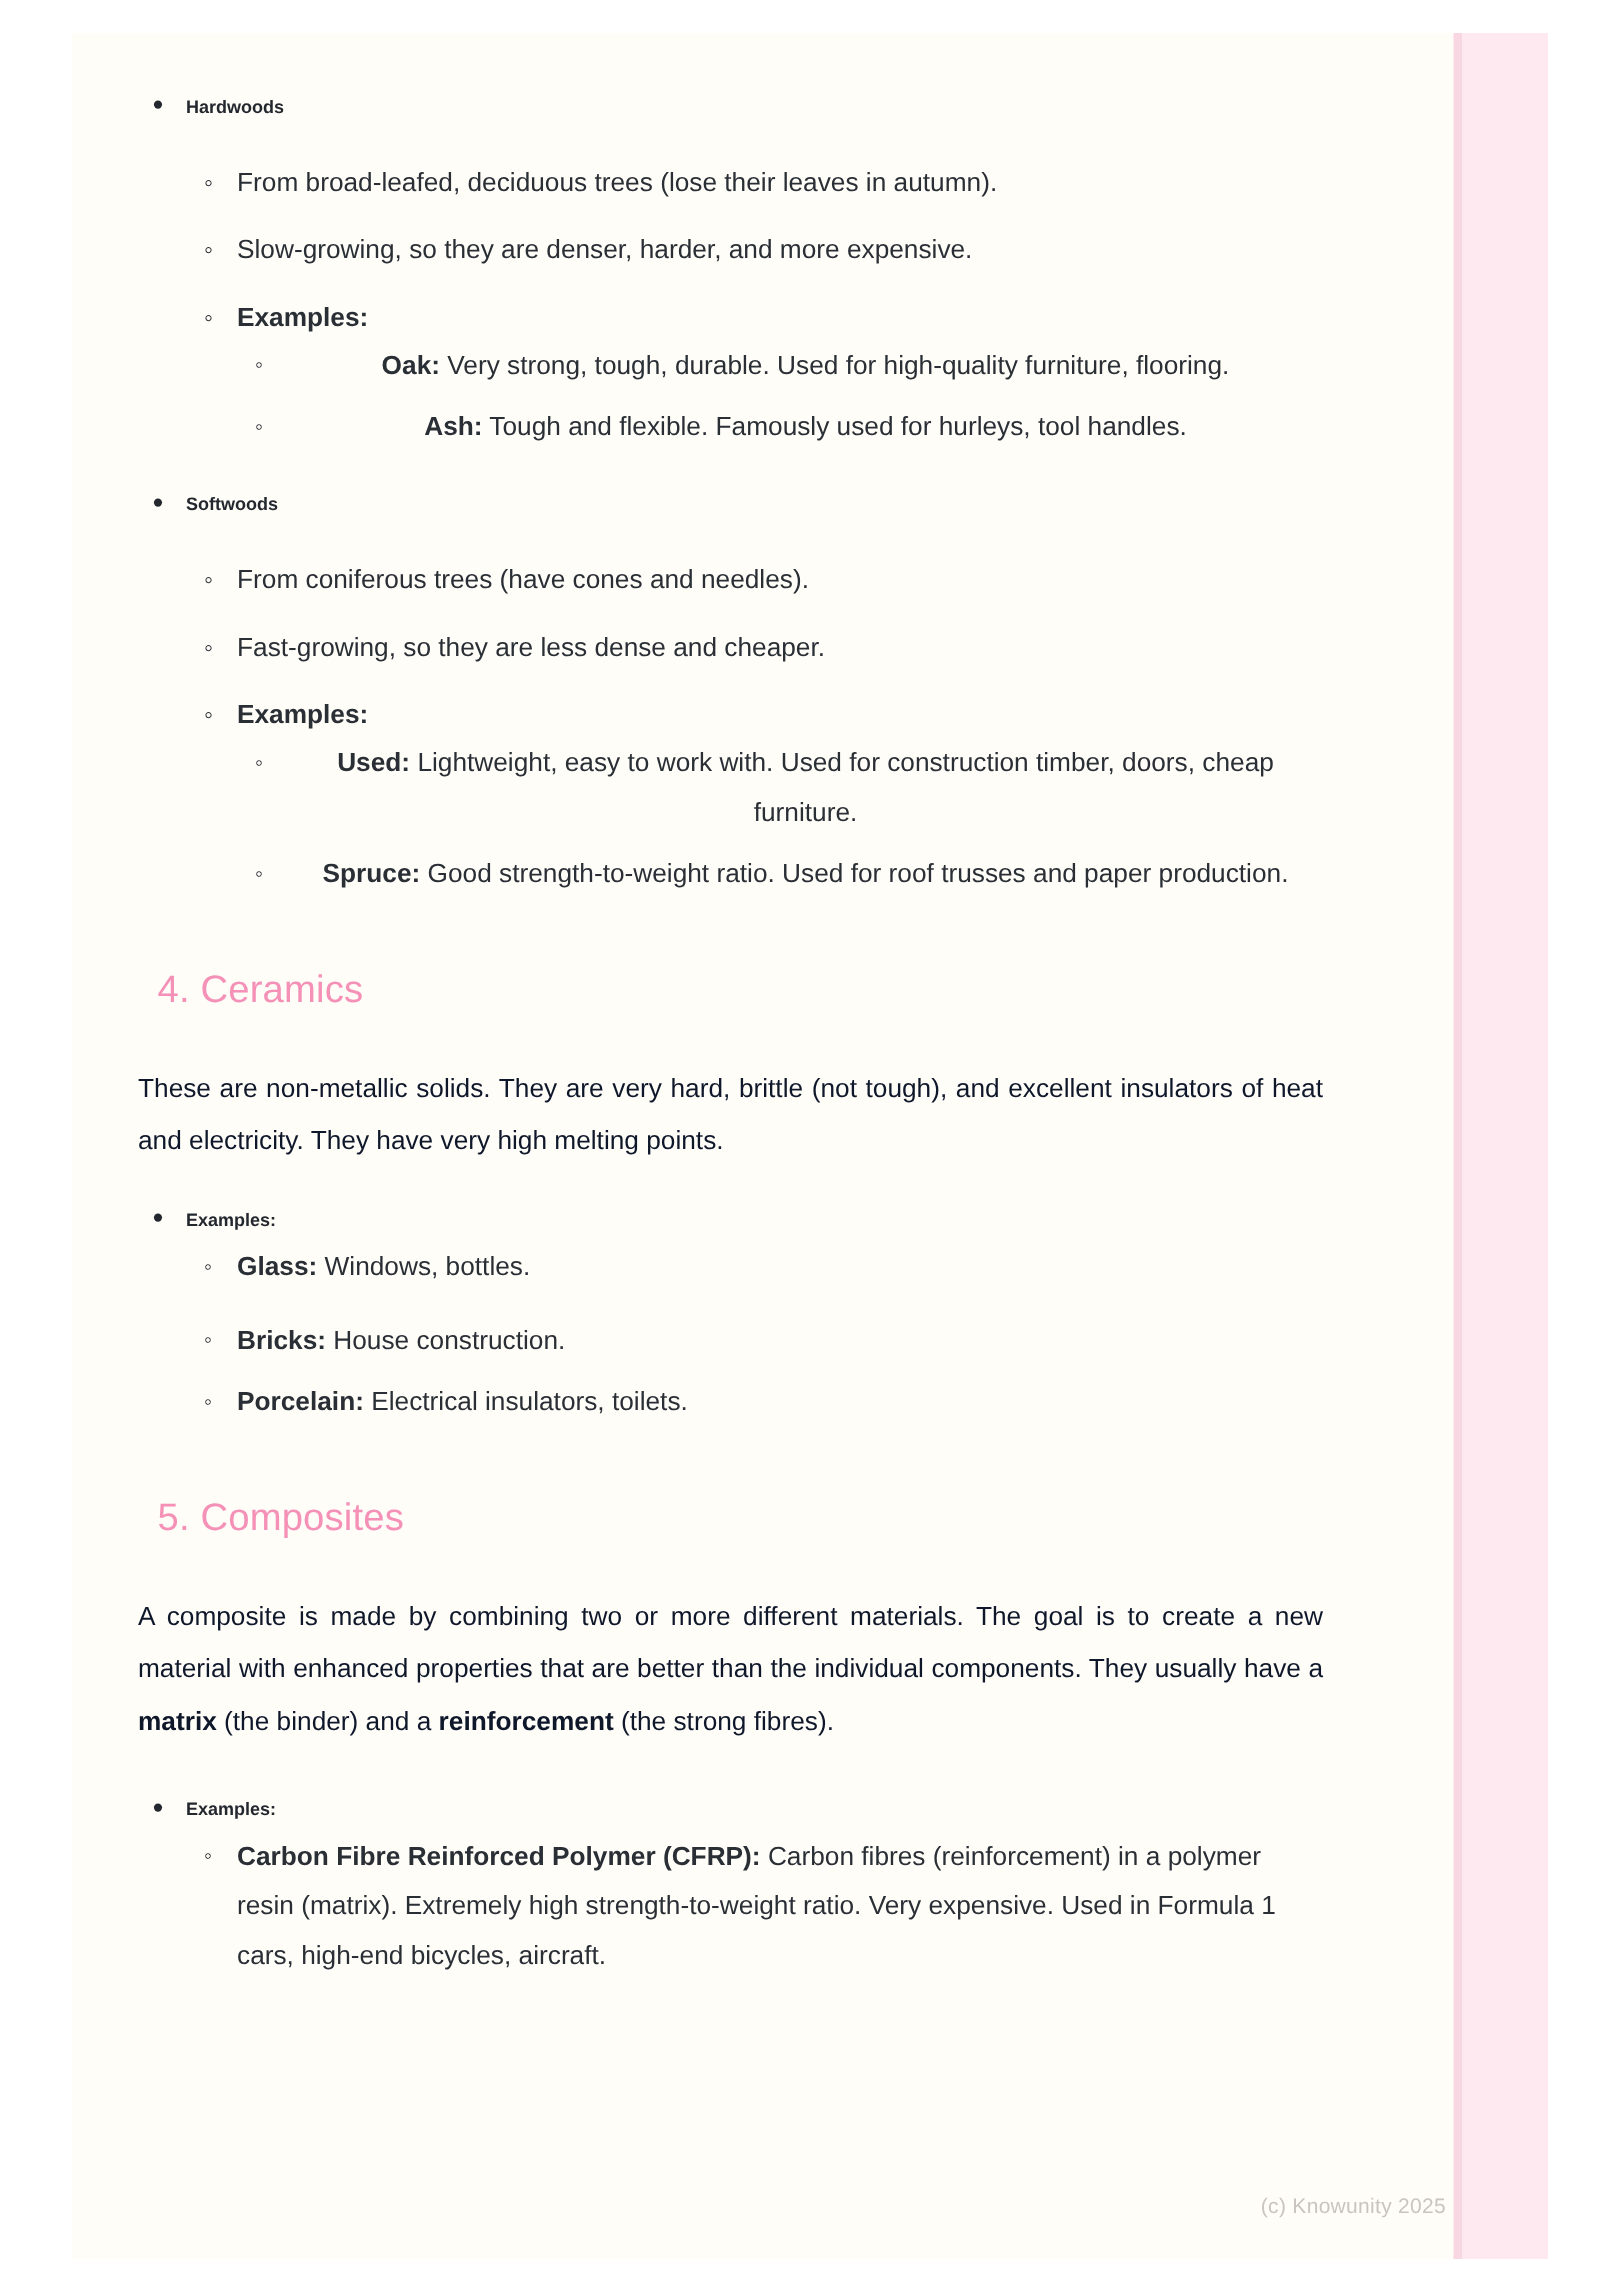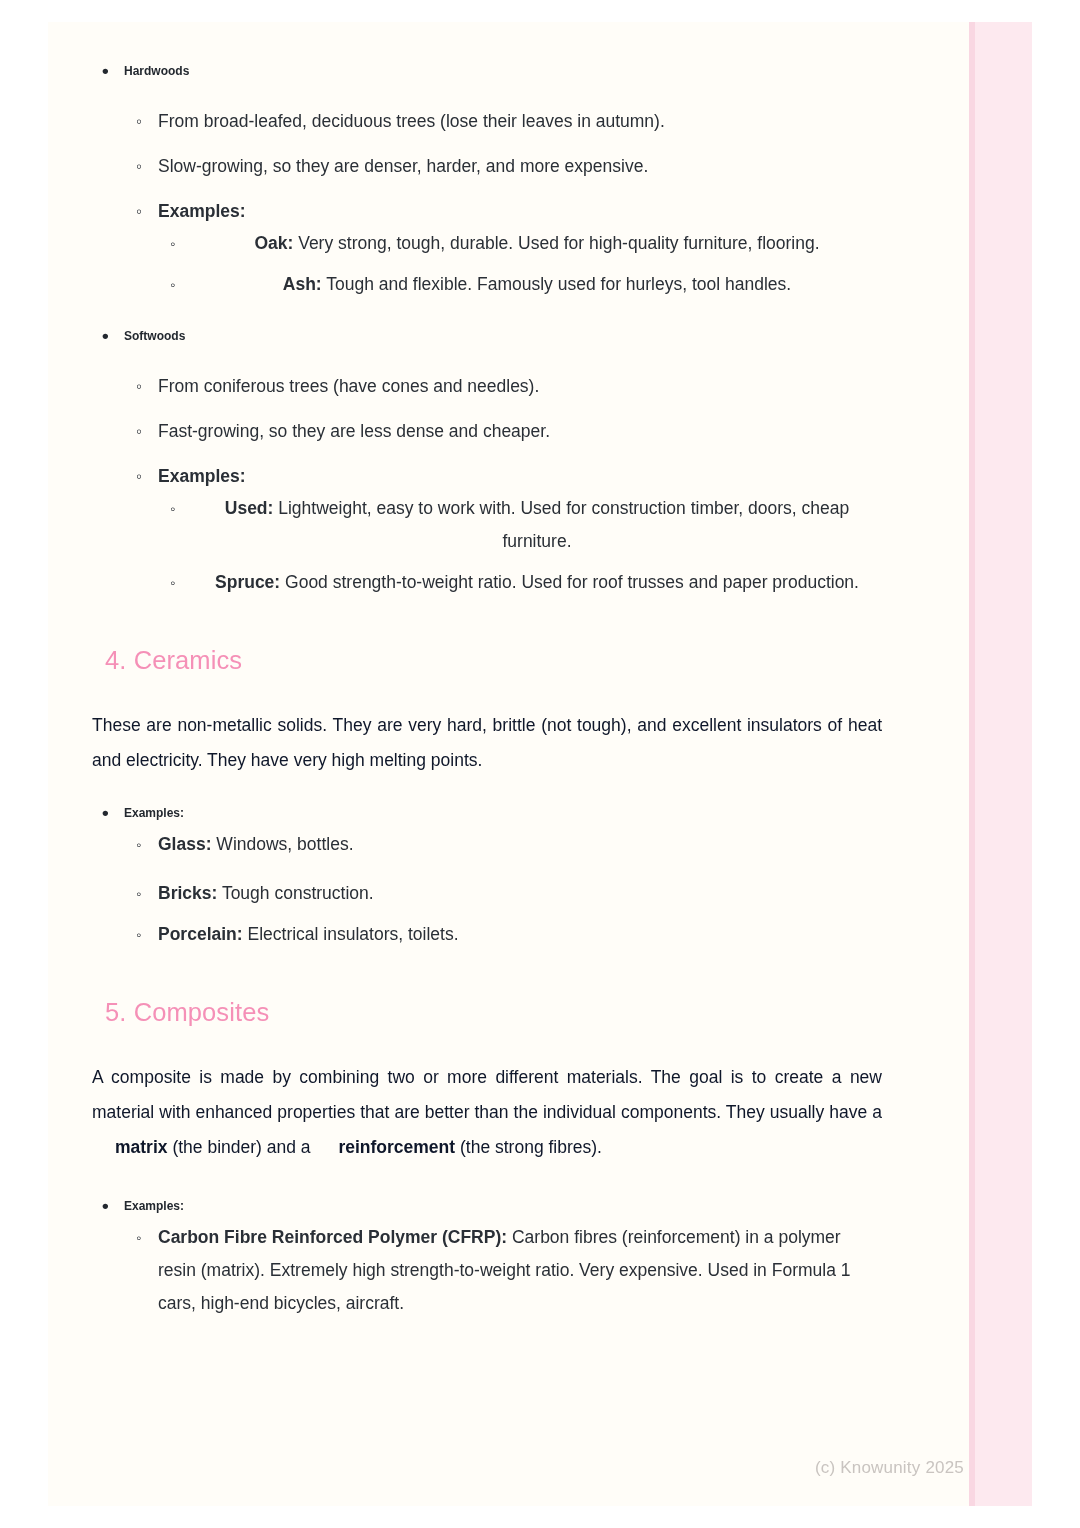--- a/index.html
+++ b/index.html
@@ -55,21 +55,21 @@
     letter-spacing: 0.1px;
   }
 
   p.para {
     font-size: 17.5px;
     line-height: 35px;
     margin: 0;
     text-align: justify;
     color: #0f172a;
   }
-  p.para b { font-weight: bold; margin-left: 23px; }
+  p.para b { font-weight: bold; }
 
   .lvl1 {
     position: relative;
     padding-left: 32px;
     font-size: 12px;
     line-height: 30px;
     font-weight: bold;
     color: #23282f;
   }
   .lvl1::before {
@@ -134,21 +134,21 @@
     font-size: 15px;
     line-height: 33px;
     color: #2a2f36;
   }
   .lvl2c .term { font-weight: bold; }
 
   .watermark {
     position: absolute;
     right: 68px;
     bottom: 28px;
-    font-size: 17px;
+    font-size: 14px;
     color: #c9c4c0;
     letter-spacing: 0.2px;
     text-align: center;
   }
 
   .sp-8 { height: 8px; }
   .sp-14 { height: 14px; }
   .sp-20 { height: 20px; }
   .sp-26 { height: 26px; }
   .sp-34 { height: 34px; }
@@ -221,21 +221,21 @@
     <div class="sp-20"></div>
     <div class="lvl1">
       <span>Examples:</span>
     </div>
     <div class="lvl2c">
       <span class="term">Glass:</span><span> Windows, bottles.</span>
     </div>
     <div class="sp-8"></div>
     <div class="sp-8"></div>
     <div class="lvl2c">
-      <span class="term">Bricks:</span><span> Tough construction.</span>
+      <span class="term">Bricks:</span><span> House construction.</span>
     </div>
     <div class="sp-8"></div>
     <div class="lvl2c">
       <span class="term">Porcelain:</span><span> Electrical insulators, toilets.</span>
     </div>
 
     <div class="sp-34"></div>
 
     <h2 class="section">5. Composites</h2>
     <div class="sp-20"></div>

